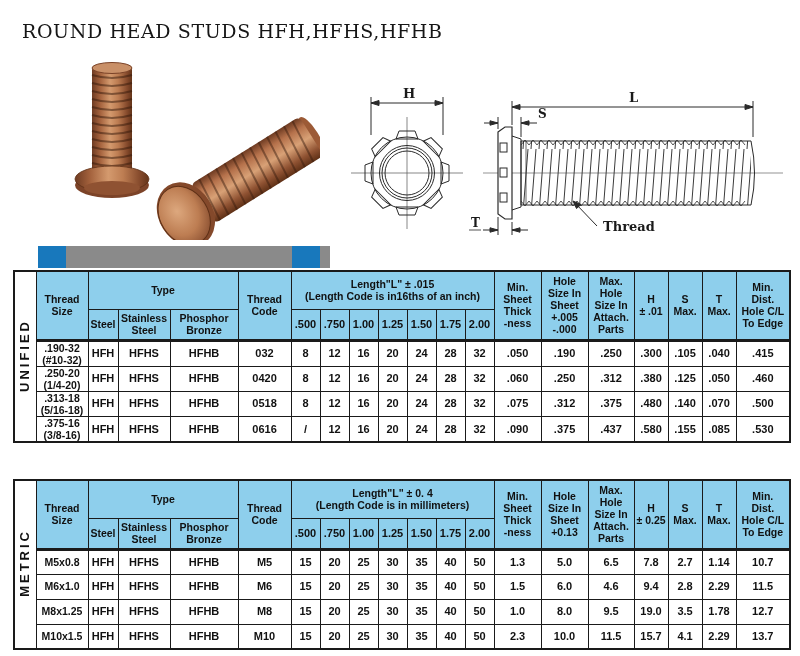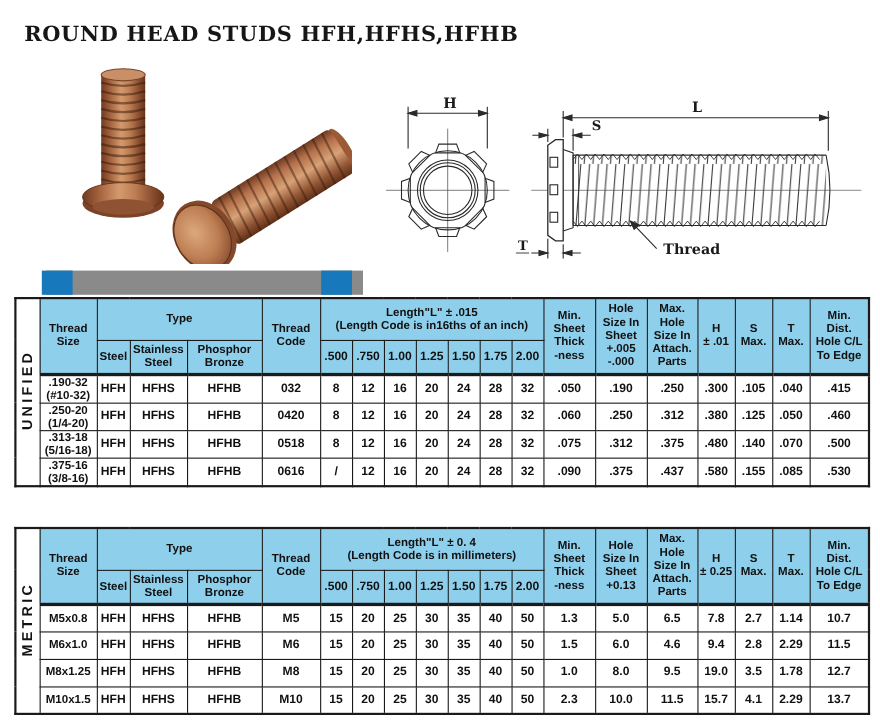--- a/index.html
+++ b/index.html
@@ -1,19 +1,19 @@
 <!DOCTYPE html>
 <html><head>
 <meta charset="utf-8">
 <style>
   html,body{margin:0;padding:0;background:#fff;}
   .page{position:relative;width:800px;height:656px;background:#fff;overflow:hidden;
         font-family:"Liberation Sans",sans-serif;color:#111;}
   .title{position:absolute;left:22px;top:20px;font-family:"DejaVu Serif",serif;
-         font-weight:bold;font-size:19px;letter-spacing:.6px;color:#161616;}
+         font-weight:normal;font-size:19px;letter-spacing:.6px;color:#161616;}
   
   .photo{position:absolute;left:30px;top:55px;}
   .diagram{position:absolute;left:345px;top:85px;}
   
   .banner{position:absolute;height:22px;}
   .banner .bar{position:absolute;left:4px;right:2px;top:0;bottom:0;background:#8a8a8a;}
   .banner .bsq{position:absolute;top:0;width:28px;height:22px;background:#1878bc;}
   .banner .bsq.l{left:0;}
   .banner .bsq.r{right:12px;}
   .banner .banner-label{position:absolute;left:40px;top:0;line-height:22px;color:#fff;

